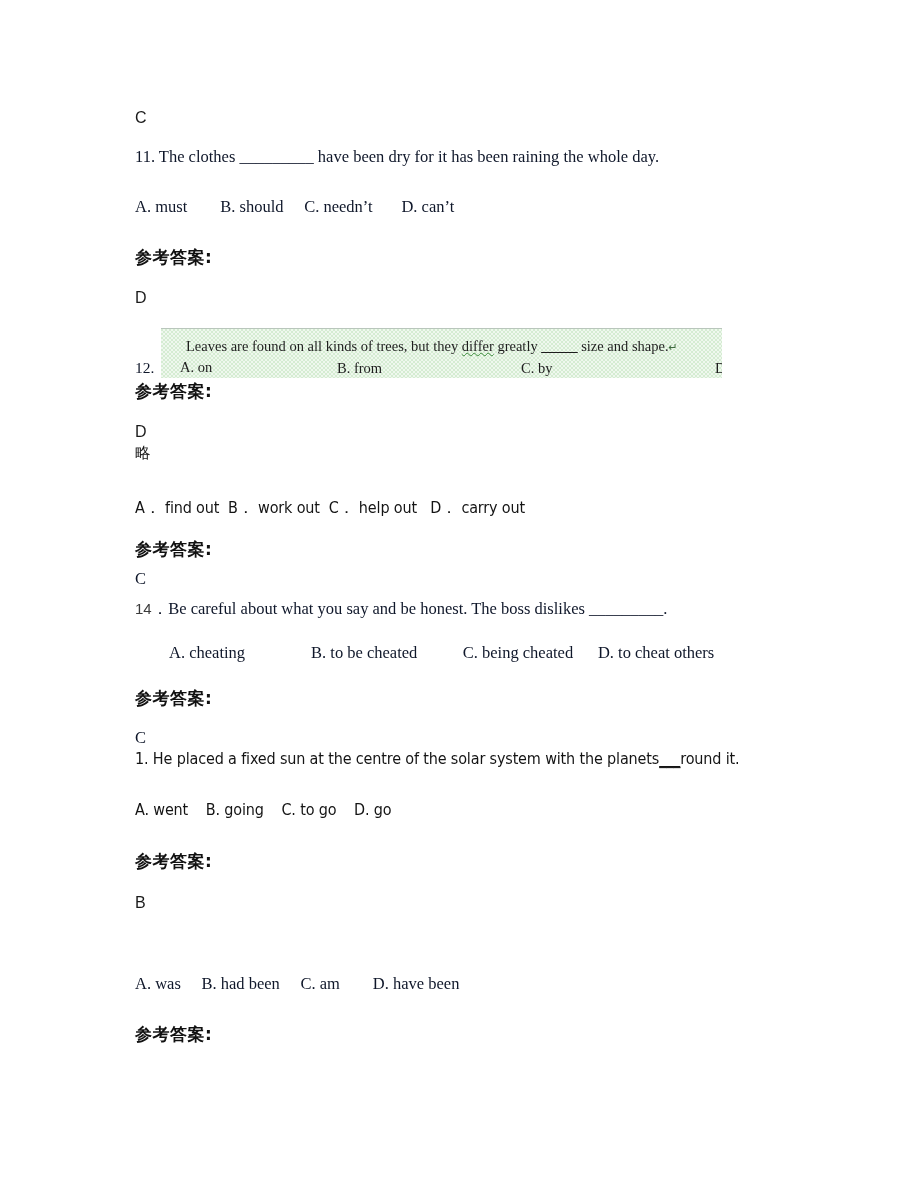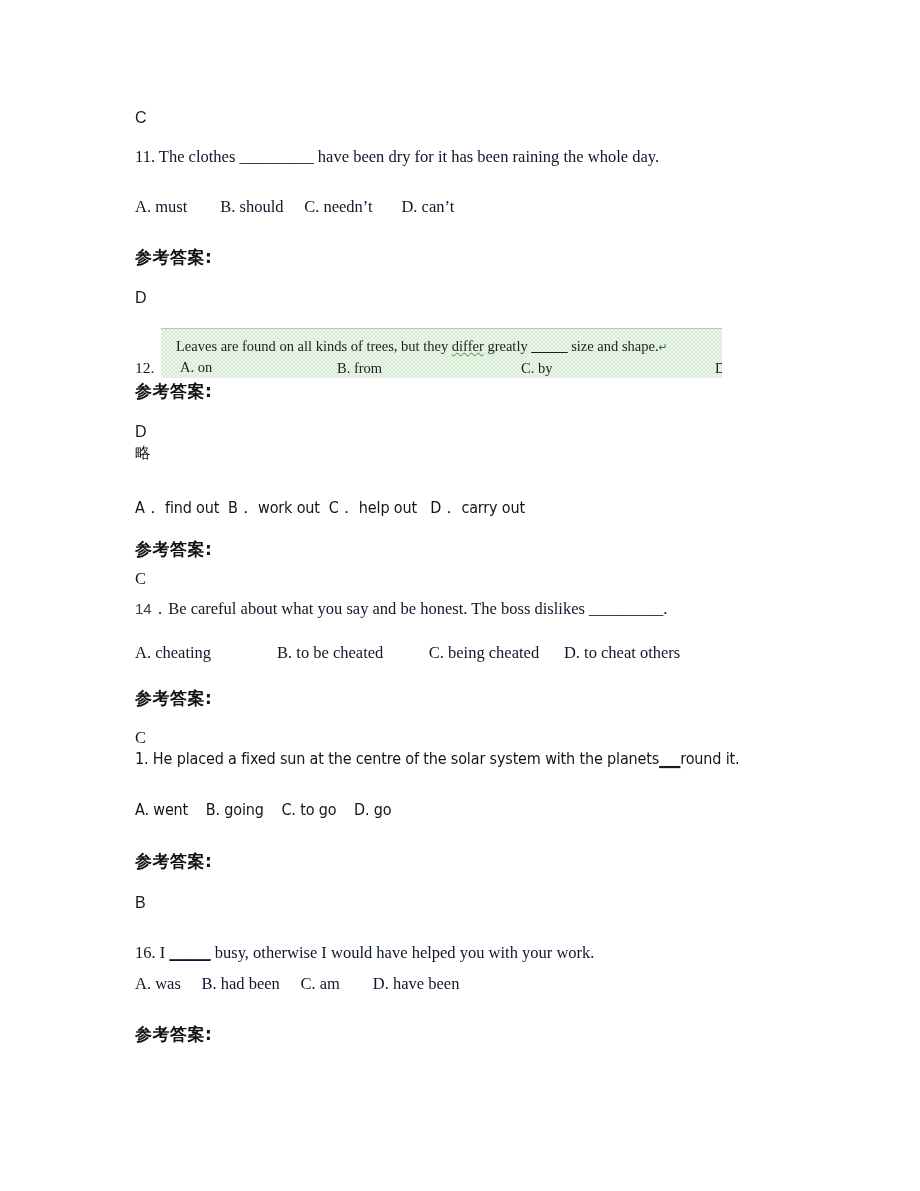--- a/index.html
+++ b/index.html
@@ -101,21 +101,21 @@
     overflow: hidden;
   }
   .hl-image .hl-line {
     position: absolute;
     white-space: pre;
     font-family: "Liberation Serif", "DejaVu Serif", serif;
     font-size: 14.5px;
     color: #1e1e1e;
     line-height: 1;
   }
-  .hl-row1 { left: 15px;  top: 10px; text-align: right; }
+  .hl-row1 { left: 25px;  top: 10px; text-align: right; }
   .hl-row2 { left: 7px;  top: 31px; padding-left: 12px; }
   .hl-opt  { position: absolute; top: 31px; white-space: pre;
              font-family: "Liberation Serif", "DejaVu Serif", serif;
              font-size: 14.5px; color: #1e1e1e; }
   .hl-opt-b { left: 176px; }
   .hl-opt-c { left: 360px; }
   .hl-opt-d { left: 554px; }
   .pilcrow {
     font-family: "DejaVu Sans", sans-serif;
     font-size: 11px;
@@ -170,33 +170,32 @@
 
 
   <div class="line sans-narrow" style="top:500px;">A． find out  B． work out  C． help out   D． carry out</div>
 
   <div class="line cjk-bold" style="top:541px;">参考答案:</div>
 
   <div class="line serif" style="top:571px;">C</div>
 
   <div class="line" style="top:601px;"><span class="mono-num">14</span><span class="serif">．</span><span class="serif" style="margin-left:0;">Be careful about what you say and be honest. The boss dislikes _________.</span></div>
 
-  <div class="line serif" style="top:645px;">A. cheating                B. to be cheated           C. being cheated      D. to cheat others</div>
+  <div class="line serif" style="top:645px;margin-left:34px;">A. cheating                B. to be cheated           C. being cheated      D. to cheat others</div>
 
   <div class="line cjk-bold" style="top:690px;">参考答案:</div>
 
   <div class="line serif" style="top:730px;">C</div>
 
   <div class="line sans-narrow" style="top:751px;"><span>1. He placed a fixed sun at the centre of the solar system with the planets</span><span class="blank-u">___</span><span>round it.</span></div>
 
   <div class="line sans-narrow" style="top:802px;">A. went    B. going    C. to go    D. go</div>
 
   <div class="line cjk-bold" style="top:853px;">参考答案:</div>
 
   <div class="line sans-ans" style="top:895px;">B</div>
 
-  <div class="line serif" style="top:945px;"><span>16. I </span><span class="blank-u">_____</span><span> busy, otherwise I would have helped you with your work.</span></div>
 
   <div class="line serif" style="top:976px;">A. was     B. had been     C. am        D. have been</div>
 
   <div class="line cjk-bold" style="top:1026px;">参考答案:</div>
 
 </div>
 
 </body></html>

